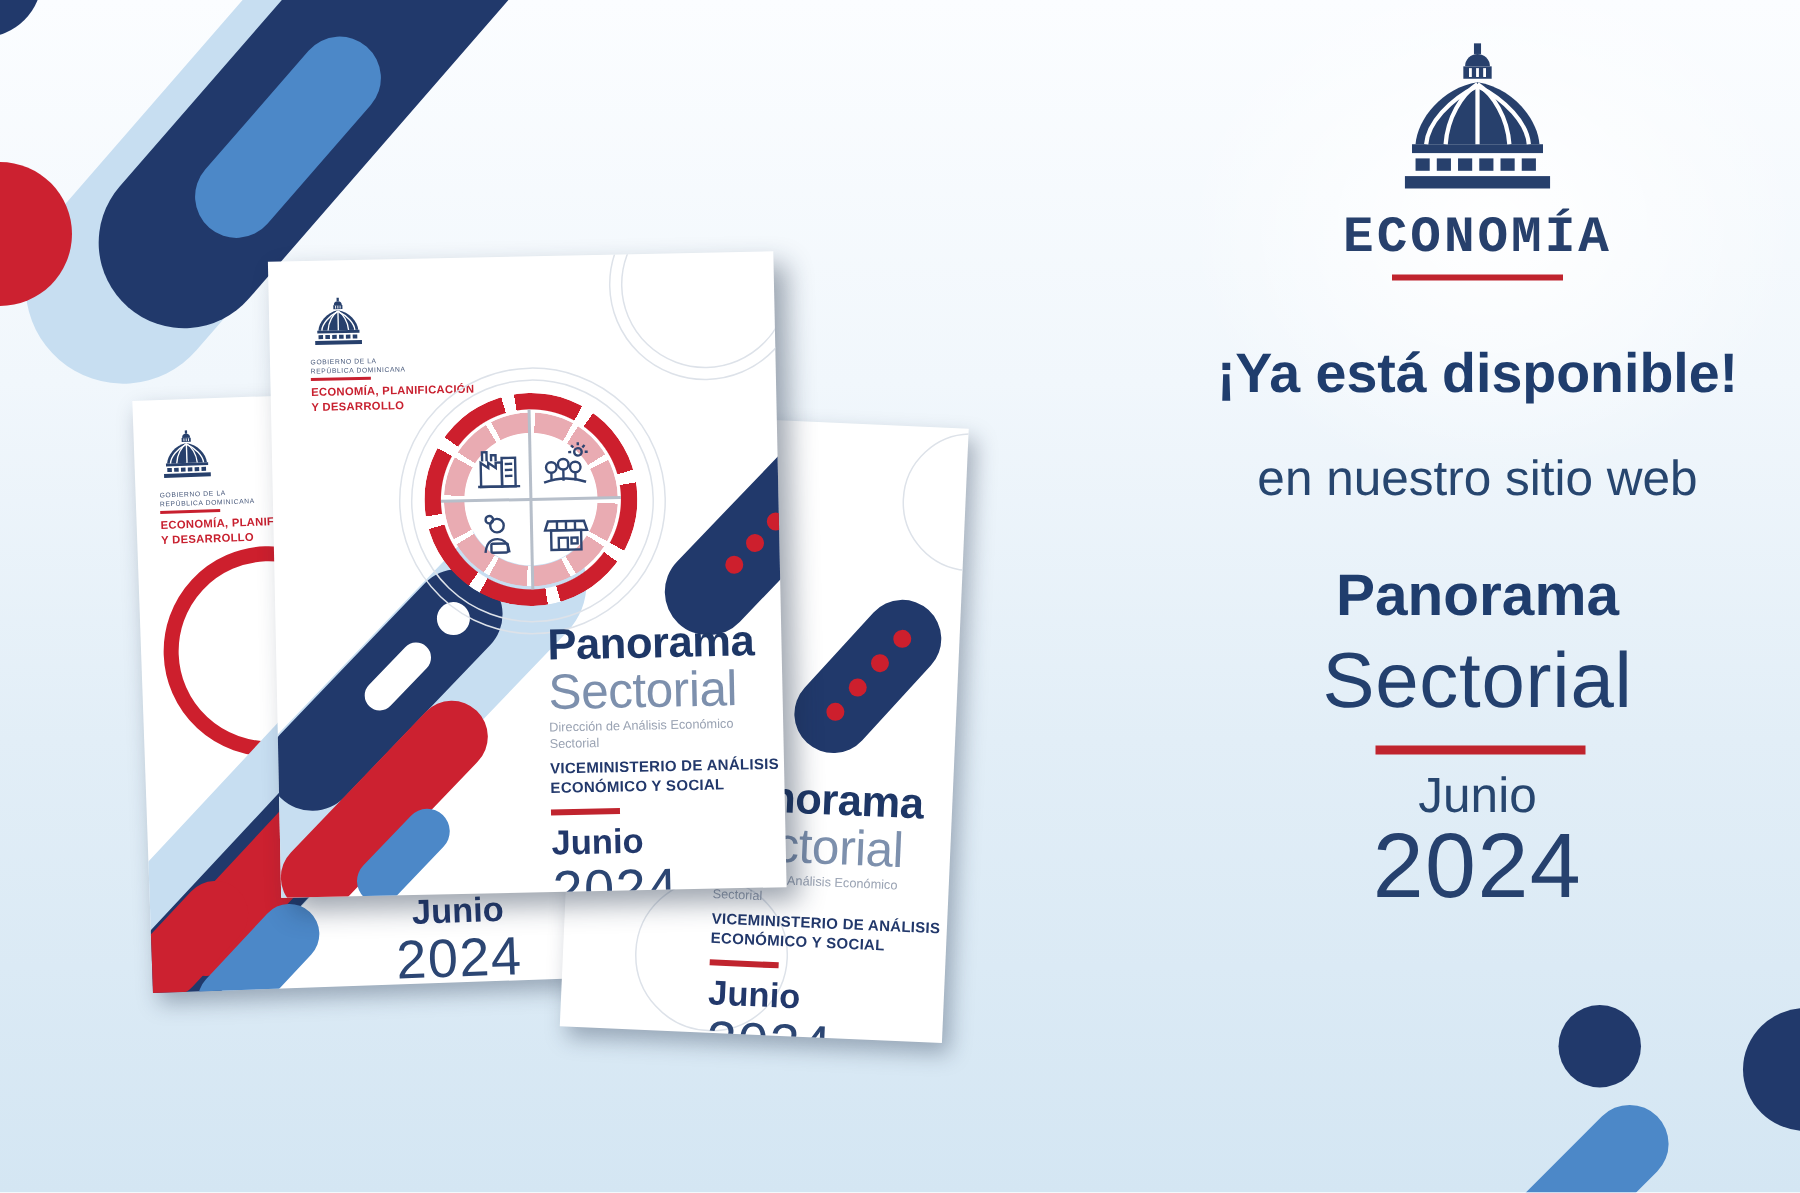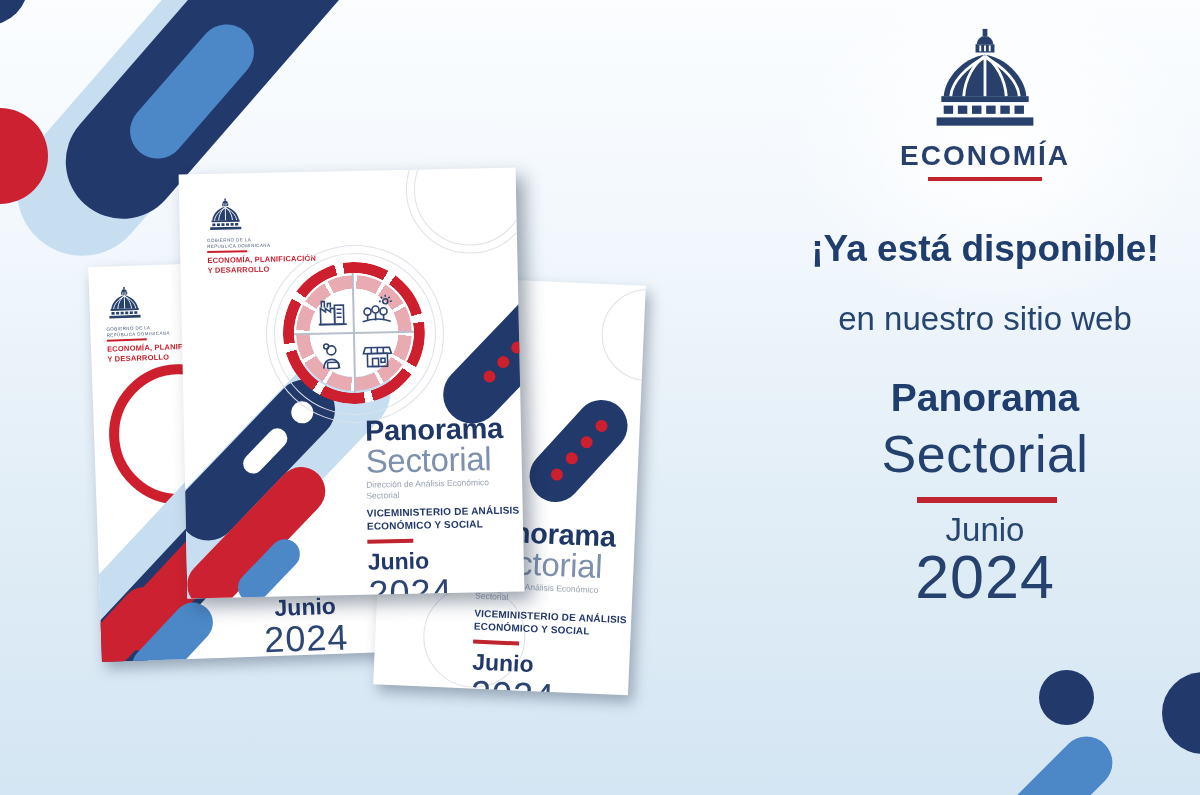--- a/index.html
+++ b/index.html
@@ -72,21 +72,21 @@
   .cv-vice{font-size:10px;font-weight:bold;color:#22386b;line-height:1.3;letter-spacing:.2px;margin-top:5px;}
   .cv-redline{width:46px;height:4px;background:#c0242e;margin-top:7px;}
   .cv-junio{font-size:23px;font-weight:bold;color:#22386b;line-height:1;margin-top:7px;}
   .cv-year{font-size:36px;color:#2c4673;line-height:1;letter-spacing:1px;margin-top:2px;}
   .cv-bottom-date{position:absolute;width:130px;text-align:center;}
 
   
   .panel{position:absolute;left:765px;top:0;width:440px;height:795px;z-index:4;text-align:center;color:#1f3d6d;}
   .logo-wrap{position:absolute;left:120px;top:26px;width:200px;text-align:center;}
   .logo-wrap svg{display:block;margin:0 auto;}
-  .wordmark{font-family:Liberation Sans, sans-serif;font-weight:bold;font-size:28px;
+  .wordmark{font-family:Liberation Mono, monospace;font-weight:bold;font-size:34px;
             letter-spacing:2px;color:#27406c;margin-top:2px;}
   .logo-underline{width:114px;height:4px;background:#c0242e;margin:5px auto 0 auto;}
   .headline{position:absolute;left:0;top:228px;width:440px;font-size:37px;font-weight:bold;color:#1f3d6d;}
   .subline{position:absolute;left:0;top:300px;width:440px;font-size:33px;color:#27466f;}
   .prod1{position:absolute;left:0;top:376px;width:440px;font-size:39px;font-weight:bold;color:#1f3d6d;}
   .prod2{position:absolute;left:0;top:424px;width:440px;font-size:52px;color:#23406e;letter-spacing:.5px;}
   .panel-redline{position:absolute;left:152px;top:497px;width:140px;height:6px;background:#c0242e;}
   .panel-junio{position:absolute;left:0;top:511px;width:440px;font-size:33px;color:#27466f;}
   .panel-year{position:absolute;left:0;top:542px;width:440px;font-size:61px;color:#26416e;letter-spacing:1px;}
 </style>

